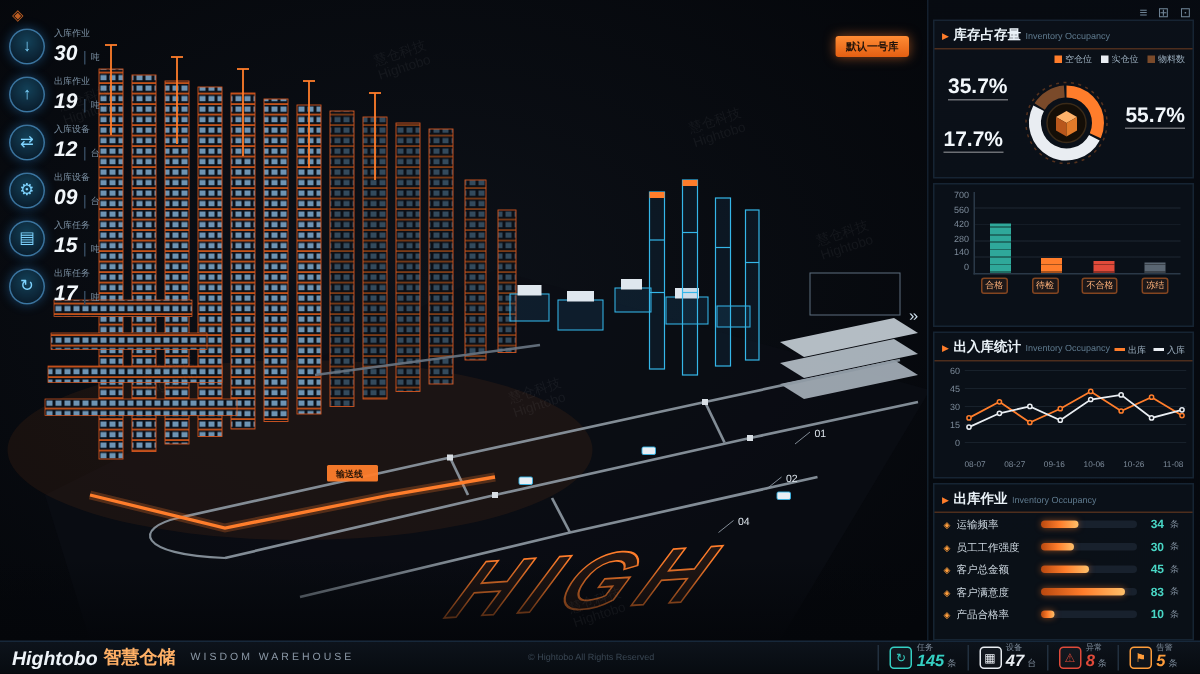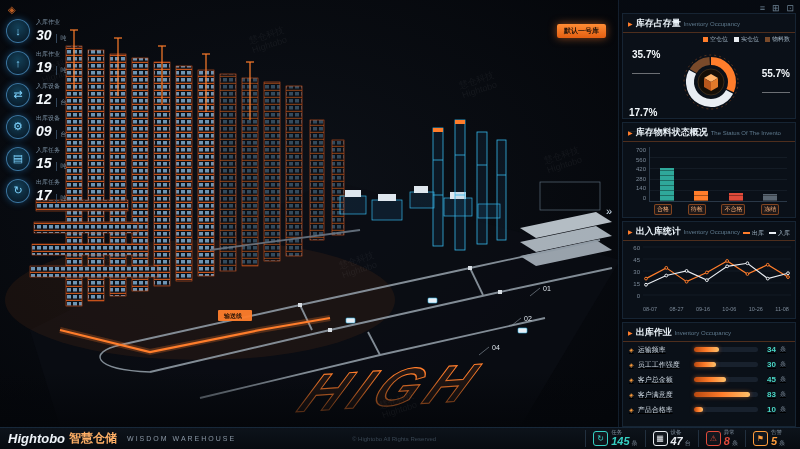--- a/index.html
+++ b/index.html
@@ -44,23 +44,23 @@
   .card-title{font-size:9px;font-weight:bold;color:#eaf2f8;white-space:nowrap;}
   .card-sub{font-size:6px;color:#5f7a8e;white-space:nowrap;overflow:hidden;max-width:70px;}
 
   
   .card-occ{height:106px;}
   .legend{display:flex;justify-content:flex-end;gap:6px;padding:2px 5px 0;}
   .legend-item{display:flex;align-items:center;gap:2px;font-size:6px;color:#9fb2c2;cursor:pointer;}
   .sw{width:5px;height:5px;display:inline-block;}
   .donut-wrap{position:relative;height:76px;}
   .donut-wrap svg{position:absolute;left:0;top:0;}
-  .co{position:absolute;font-size:10px;font-weight:bold;color:#f2f7fb;
-     border-bottom:1px solid rgba(255,255,255,.4);padding-bottom:13px;}
-  .co1{left:9px;top:5px;}  .co2{right:5px;top:24px;}  .co3{left:6px;top:63px;}
+  .co{position:absolute;font-size:14px;font-weight:bold;color:#f2f7fb;
+     border-bottom:1px solid rgba(255,255,255,.4);padding-bottom:1px;}
+  .co1{left:9px;top:5px;}  .co2{right:5px;top:24px;}  .co3{left:6px;top:40px;}
 
   
   .card-status{height:96px;}
   .bar-chart{display:flex;padding:5px 8px 0 6px;}
   .y-axis{display:flex;flex-direction:column;justify-content:space-between;align-items:flex-end;
      width:17px;height:54px;font-size:6px;color:#7c8a99;padding-right:3px;}
   .plot{position:relative;flex:1;height:54px;border-left:1px solid #2a3847;border-bottom:1px solid #2a3847;
      display:flex;align-items:flex-end;justify-content:space-around;
      background-image:repeating-linear-gradient(to top,transparent 0 10px,rgba(150,180,210,.07) 10px 11px);}
   .bar{width:14px;position:relative;}
@@ -75,21 +75,21 @@
   .ll{margin-left:auto;display:flex;gap:5px;}
   .ll-item{display:flex;align-items:center;gap:2px;font-size:6px;color:#9fb2c2;cursor:pointer;}
   .ll-sw{width:7px;height:2px;display:inline-block;}
   .line-wrap{position:relative;padding:4px 6px 0 20px;}
   .ly{position:absolute;left:2px;top:4px;height:54px;width:15px;display:flex;flex-direction:column;
      justify-content:space-between;align-items:flex-end;font-size:6px;color:#7c8a99;}
   .xlabels{display:flex;justify-content:space-between;padding:1px 6px 0 20px;font-size:5.5px;color:#7c8a99;}
 
   
   .card-metrics{flex:1;}
-  .mrow{display:flex;align-items:center;gap:4px;padding:2.5px 6px;text-decoration:underline;}
+  .mrow{display:flex;align-items:center;gap:4px;padding:2.5px 6px;}
   .mdot{font-size:6px;color:#ff9d3b;}
   .mlabel{width:52px;font-size:7px;color:#cfd9e2;white-space:nowrap;overflow:hidden;}
   .mbar{flex:1;height:5px;background:#18212d;border-radius:3px;position:relative;}
   .mfill{position:absolute;left:0;top:0;bottom:0;border-radius:3px;
      background:linear-gradient(90deg,#b9480f,#ff7d2b,#ffc06a);box-shadow:0 0 4px rgba(255,125,43,.5);}
   .mval{font-size:8px;font-weight:bold;color:#49d6c5;width:14px;text-align:right;}
   .munit{font-size:6px;color:#7c8a99;width:9px;}
 
   
   .footer{position:absolute;left:0;right:0;bottom:0;height:22px;z-index:12;box-sizing:border-box;
@@ -370,25 +370,20 @@
             <polygon points="95,34 88,38 88,47 95,43" fill="#e07a2a"></polygon>
           </g>
         </svg>
         <span class="co co1">35.7%</span>
         <span class="co co2">55.7%</span>
         <span class="co co3">17.7%</span>
       </div>
     </div>
 
     <div class="card card-status">
-      <div class="card-h">
-        <span class="marker">▶</span>
-        <span class="card-title">库存物料状态概况</span>
-        <span class="card-sub">The Status Of The Inventory Item</span>
-      </div>
       <div class="bar-chart">
         <div class="y-axis">
           <span>700</span>
             <span>560</span>
           <span>420</span>
             <span>280</span>
           <span>140</span>
             <span>0</span>
         </div>
         <div class="plot">

